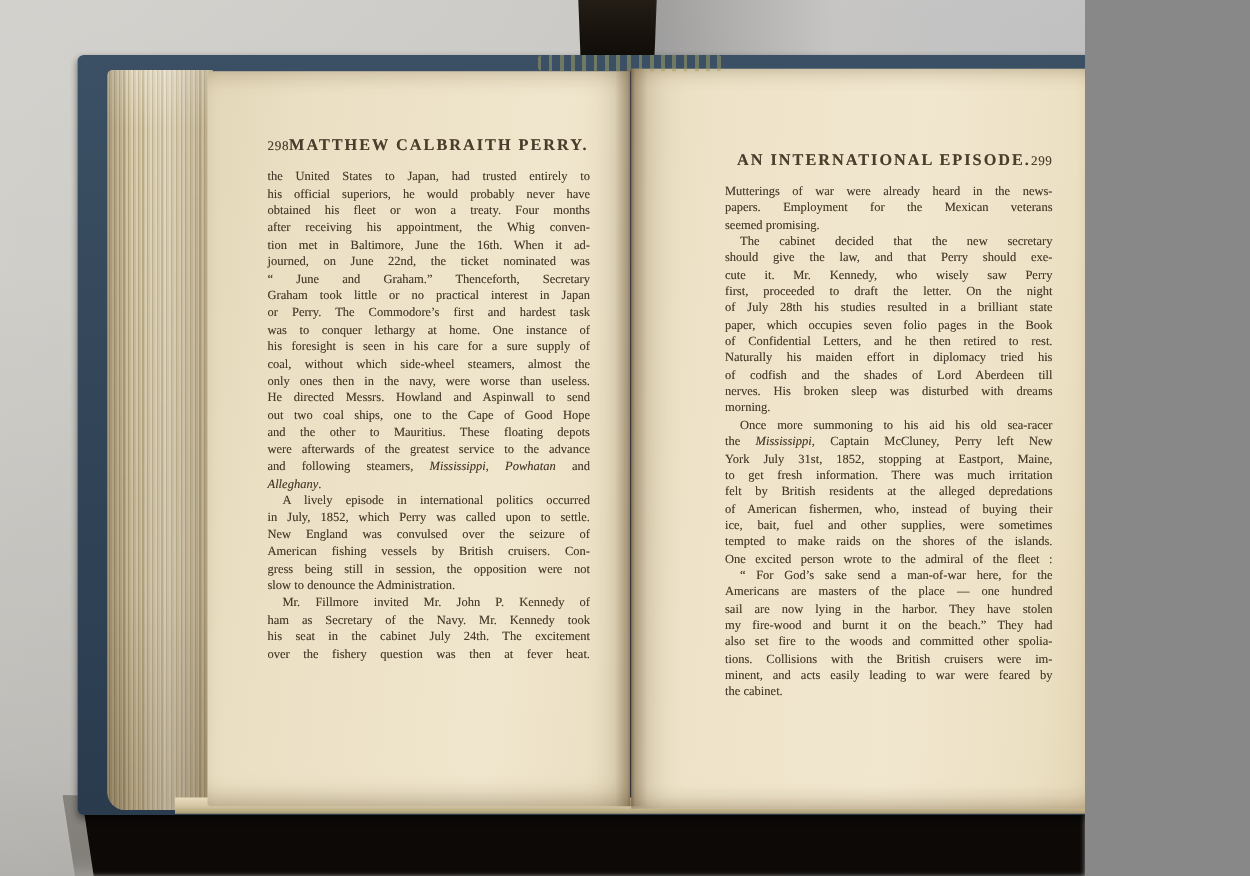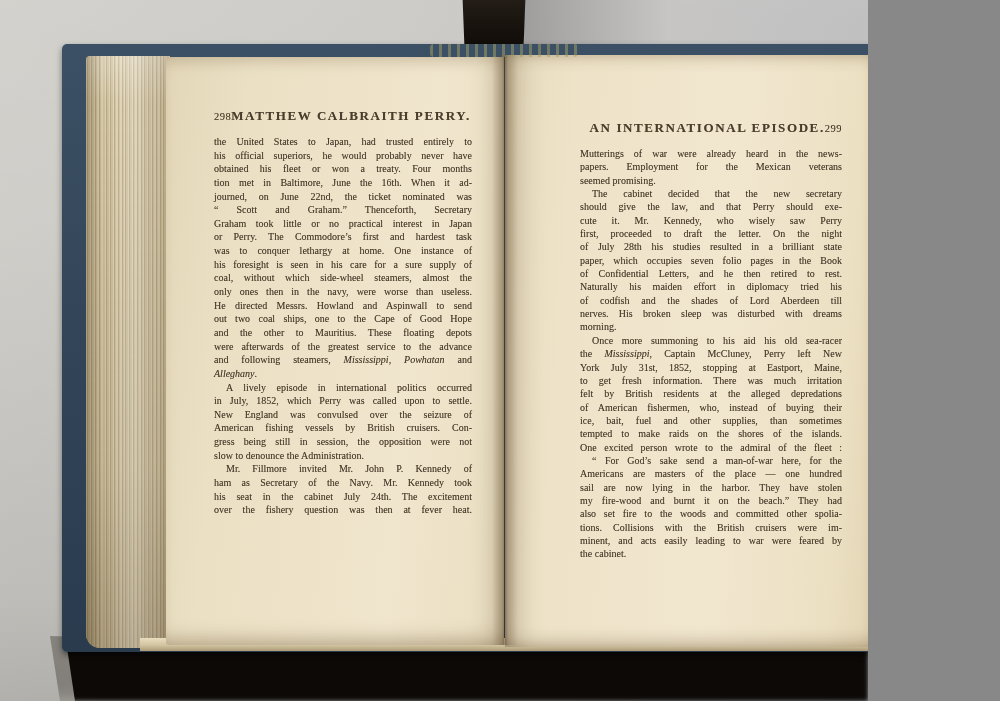--- a/index.html
+++ b/index.html
@@ -150,23 +150,24 @@
   <div class="text left-text">
     <div class="pagehead">
       <span class="pnum">298</span>
       <span class="ptitle">MATTHEW CALBRAITH PERRY.</span>
       <span class="pnum"></span>
     </div>
     <div class="body">
         <div class="tl">the United States to Japan, had trusted entirely to</div>
         <div class="tl">his official superiors, he would probably never have</div>
         <div class="tl">obtained his fleet or won a treaty.  Four months</div>
+        <div class="tl">after receiving his appointment, the Whig conven-</div>
         <div class="tl">tion met in Baltimore, June the 16th.  When it ad-</div>
         <div class="tl">journed, on June 22nd, the ticket nominated was</div>
-        <div class="tl">“ Scott and Graham.”  Thenceforth, Secretary</div>
+        <div class="tl">“ June and Graham.”  Thenceforth, Secretary</div>
         <div class="tl">Graham took little or no practical interest in Japan</div>
         <div class="tl">or Perry.  The Commodore’s first and hardest task</div>
         <div class="tl">was to conquer lethargy at home.  One instance of</div>
         <div class="tl">his foresight is seen in his care for a sure supply of</div>
         <div class="tl">coal, without which side-wheel steamers, almost the</div>
         <div class="tl">only ones then in the navy, were worse than useless.</div>
         <div class="tl">He directed Messrs. Howland and Aspinwall to send</div>
         <div class="tl">out two coal ships, one to the Cape of Good Hope</div>
         <div class="tl">and the other to Mauritius.  These floating depots</div>
         <div class="tl">were afterwards of the greatest service to the advance</div>
@@ -205,21 +206,21 @@
         <div class="tl">Naturally his maiden effort in diplomacy tried his</div>
         <div class="tl">of codfish and the shades of Lord Aberdeen till</div>
         <div class="tl">nerves.  His broken sleep was disturbed with dreams</div>
         <div class="tl end">morning.</div>
         <div class="tl ind">Once more summoning to his aid his old  sea-racer</div>
         <div class="tl">the <em>Mississippi</em>, Captain McCluney, Perry left New</div>
         <div class="tl">York July 31st, 1852, stopping at Eastport, Maine,</div>
         <div class="tl">to get fresh information.  There was much irritation</div>
         <div class="tl">felt by British residents at the alleged depredations</div>
         <div class="tl">of American fishermen, who, instead of buying their</div>
-        <div class="tl">ice, bait, fuel and other supplies, than sometimes</div>
+        <div class="tl">ice, bait, fuel and other supplies, were sometimes</div>
         <div class="tl">tempted to make raids on the shores of the islands.</div>
         <div class="tl">One excited person wrote to the admiral of the fleet :</div>
         <div class="tl ind">“ For God’s sake send a man-of-war here, for the</div>
         <div class="tl">Americans are masters of the place — one hundred</div>
         <div class="tl">sail are now lying in the harbor.  They have stolen</div>
         <div class="tl">my fire-wood and burnt it on the beach.”  They had</div>
         <div class="tl">also set fire to the woods and committed other spolia-</div>
         <div class="tl">tions.  Collisions with the British cruisers were im-</div>
         <div class="tl">minent, and acts easily leading to war were feared by</div>
         <div class="tl end">the cabinet.</div>

